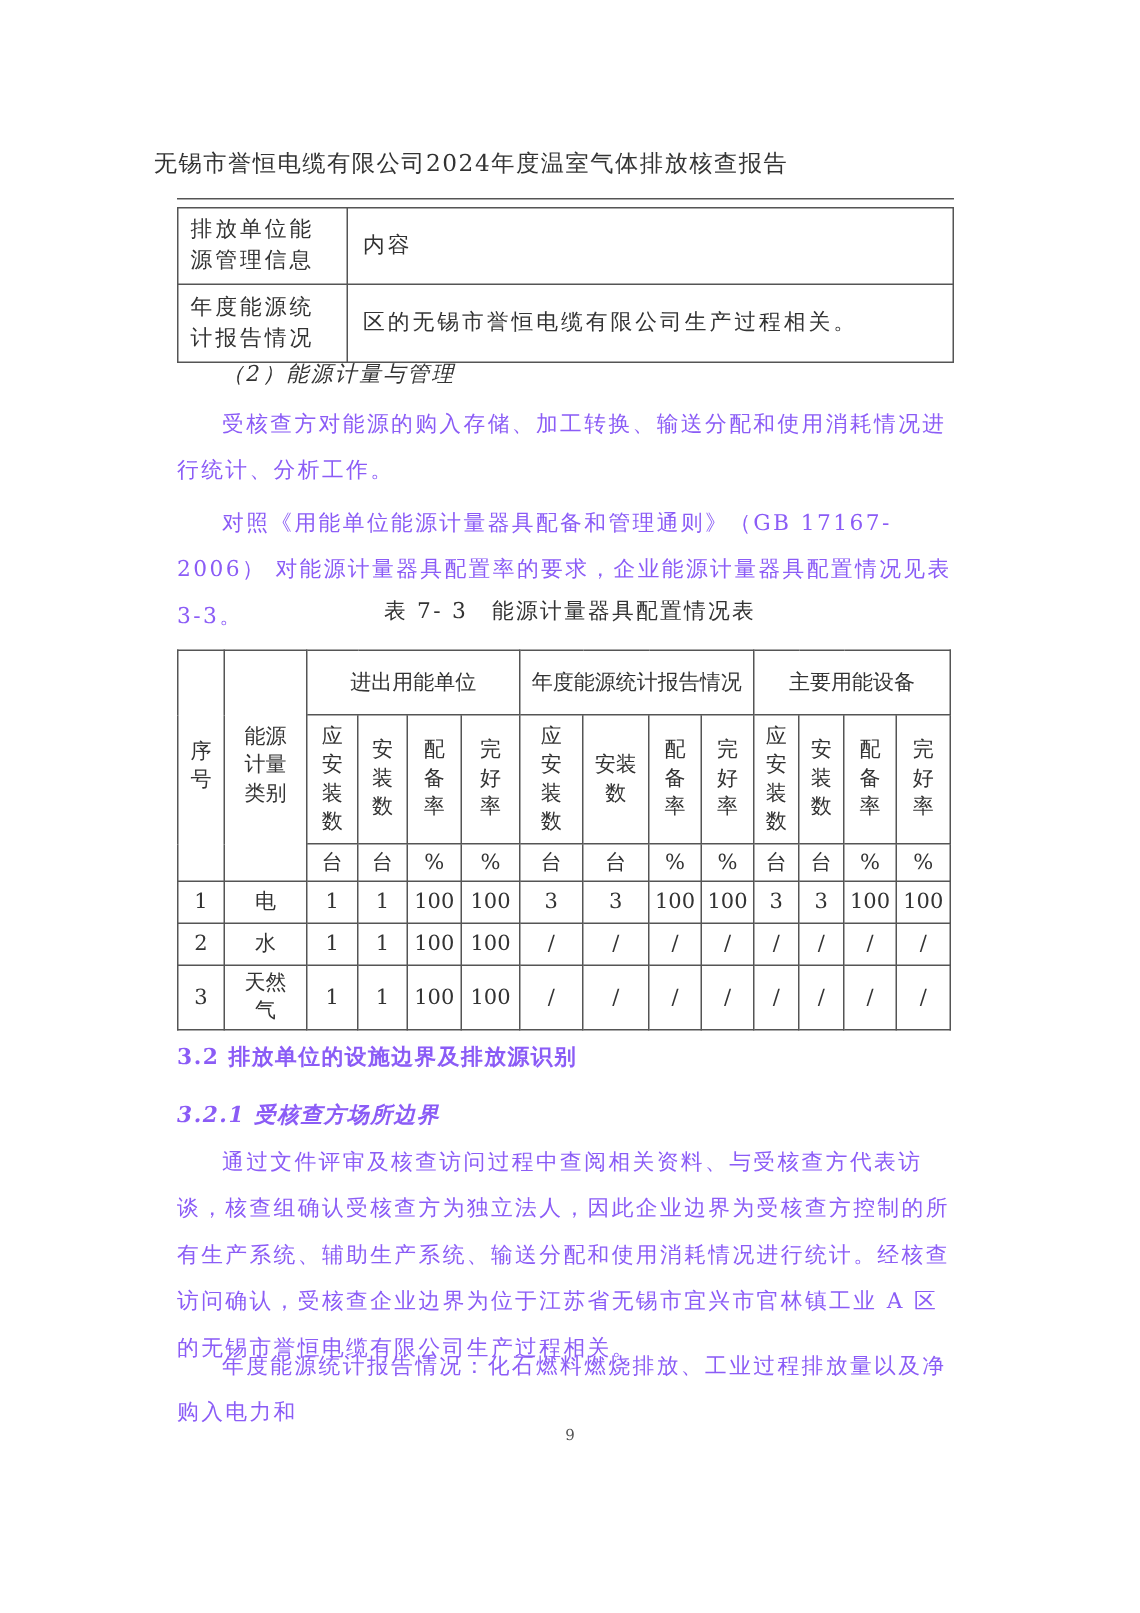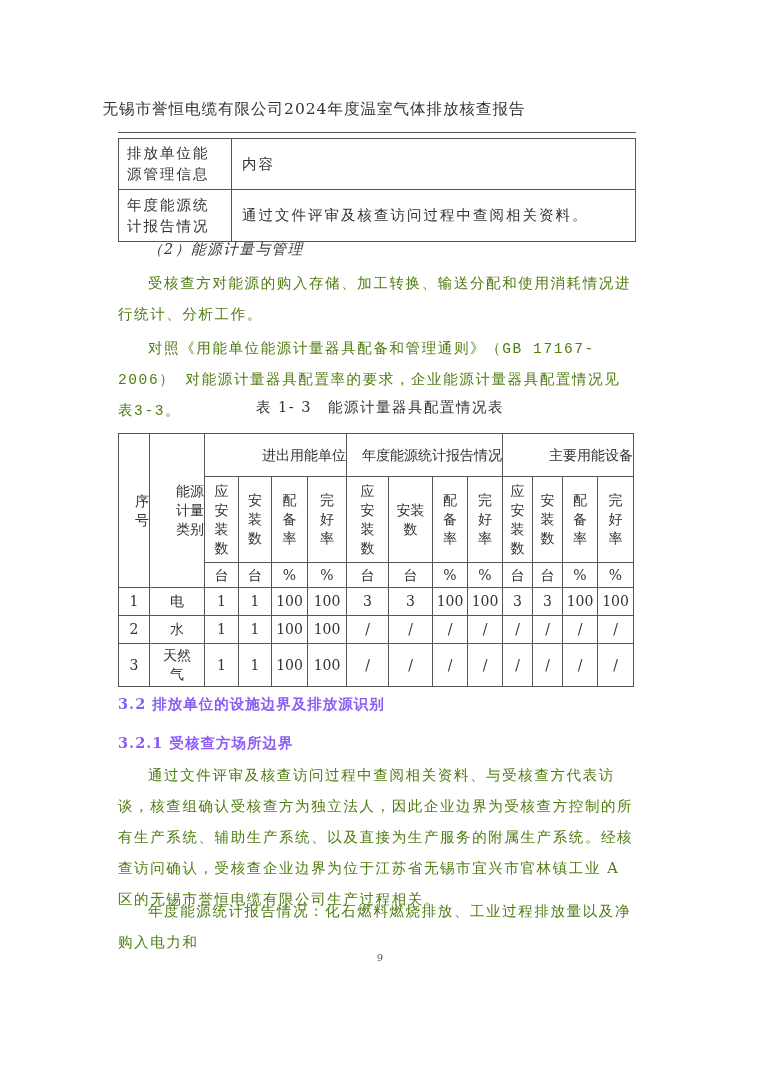--- a/index.html
+++ b/index.html
@@ -8,27 +8,27 @@
   .abs { position: absolute; }
   .header-title { left: 0; width: 628px; top: 99px; text-align: center; font-size: 15.5px; letter-spacing: 1px; color: #333; }
   .header-rule { left: 118px; width: 518px; top: 132px; height: 0; border-top: 1.5px solid #555; }
   table { border-collapse: collapse; }
   .info-table { left: 118px; top: 138px; width: 518px; }
   .info-table td { border: 1.2px solid #555; font-size: 14.5px; color: #333; letter-spacing: 2px; line-height: 21px; }
   .info-table td.k { width: 96px; padding: 3px 8px; }
   .info-table td.v { padding: 3px 10px; vertical-align: middle; }
   .info-table tr.r1 td { height: 44px; }
   .info-table tr.r2 td { height: 45px; }
-  .para { left: 118px; width: 518px; font-size: 14.5px; line-height: 31px; letter-spacing: 1.6px; color: #4d7c0f; }
+  .para { left: 118px; width: 518px; font-size: 14.5px; line-height: 31px; letter-spacing: 1.6px; color: #8b5cf6; }
   .indent { text-indent: 30px; }
   .sub { left: 148px; top: 240px; font-size: 14.5px; letter-spacing: 1.6px; color: #333; font-style: italic; }
   .caption { left: 0; width: 760px; top: 398px; text-align: center; font-size: 14.5px; letter-spacing: 1.5px; color: #333; }
   .meter-table { left: 118px; top: 433px; width: 515px; table-layout: fixed; }
   .meter-table td { border: 1.2px solid #555; text-align: center; vertical-align: middle; font-size: 14px; color: #333; padding: 0; line-height: 19px; }
-  .h1 td { height: 42px; text-align: right; }
+  .h1 td { height: 42px; }
   .h2 td { height: 85px; }
   .h3 td { height: 24px; }
   .d1 td, .d2 td { height: 27px; }
   .d3 td { height: 42px; }
   .stack span { display: block; }
   .heading { left: 118px; font-size: 14.5px; font-weight: bold; color: #8b5cf6; letter-spacing: 1px; }
   .pagenum { left: 0; width: 760px; top: 952px; text-align: center; font-size: 10px; color: #555; }
 </style>
 </head>
 <body>
@@ -37,30 +37,30 @@
 <div class="abs header-rule"></div>
 
 <table class="abs info-table">
   <tbody>
       <tr class="r1">
     <td class="k">排放单位能源管理信息</td>
     <td class="v">内容</td>
   </tr>
   <tr class="r2">
     <td class="k">年度能源统计报告情况</td>
-    <td class="v">通过文件评审及核查访问过程中查阅相关资料。</td>
+    <td class="v">区的无锡市誉恒电缆有限公司生产过程相关。</td>
   </tr>
 </tbody>
   </table>
 
 <div class="abs sub">（2）能源计量与管理</div>
 <div class="abs para indent" style="top:268px;">受核查方对能源的购入存储、加工转换、输送分配和使用消耗情况进行统计、分析工作。</div>
-<div class="abs para indent" style="top:334px;font-family:Liberation Mono, monospace;">对照《用能单位能源计量器具配备和管理通则》（GB 17167-2006） 对能源计量器具配置率的要求，企业能源计量器具配置情况见表3-3。</div>
+<div class="abs para indent" style="top:334px;">对照《用能单位能源计量器具配备和管理通则》（GB 17167-2006） 对能源计量器具配置率的要求，企业能源计量器具配置情况见表3-3。</div>
 
-<div class="abs caption">表 1- 3　能源计量器具配置情况表</div>
+<div class="abs caption">表 7- 3　能源计量器具配置情况表</div>
 
 <table class="abs meter-table">
   <colgroup>
     <col style="width:31px">
       <col style="width:55px">
     <col style="width:34px">
       <col style="width:33px">
       <col style="width:36px">
       <col style="width:39px">
     <col style="width:42px">
@@ -153,17 +153,17 @@
         <td>/</td>
         <td>/</td>
         <td>/</td>
         <td>/</td>
         <td>/</td>
       </tr>
 </tbody>
   </table>
 
 <div class="abs heading" style="top:695px;">3.2  排放单位的设施边界及排放源识别</div>
-<div class="abs heading" style="top:734px;">3.2.1  受核查方场所边界</div>
-<div class="abs para indent" style="top:760px;">通过文件评审及核查访问过程中查阅相关资料、与受核查方代表访谈，核查组确认受核查方为独立法人，因此企业边界为受核查方控制的所有生产系统、辅助生产系统、以及直接为生产服务的附属生产系统。经核查访问确认，受核查企业边界为位于江苏省无锡市宜兴市官林镇工业 A 区的无锡市誉恒电缆有限公司生产过程相关。</div>
+<div class="abs heading" style="top:734px;font-style:italic;">3.2.1  受核查方场所边界</div>
+<div class="abs para indent" style="top:760px;">通过文件评审及核查访问过程中查阅相关资料、与受核查方代表访谈，核查组确认受核查方为独立法人，因此企业边界为受核查方控制的所有生产系统、辅助生产系统、输送分配和使用消耗情况进行统计。经核查访问确认，受核查企业边界为位于江苏省无锡市宜兴市官林镇工业 A 区的无锡市誉恒电缆有限公司生产过程相关。</div>
 <div class="abs para indent" style="top:896px;">年度能源统计报告情况：化石燃料燃烧排放、工业过程排放量以及净购入电力和</div>
 
 <div class="abs pagenum">9</div>
 
 </body></html>

